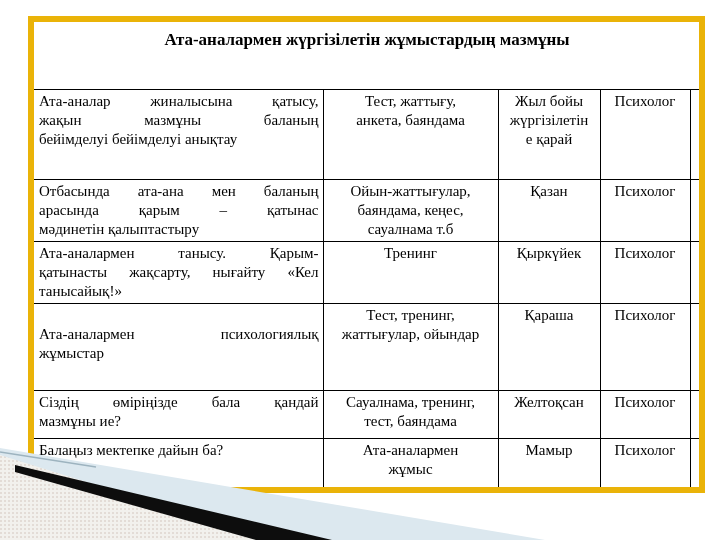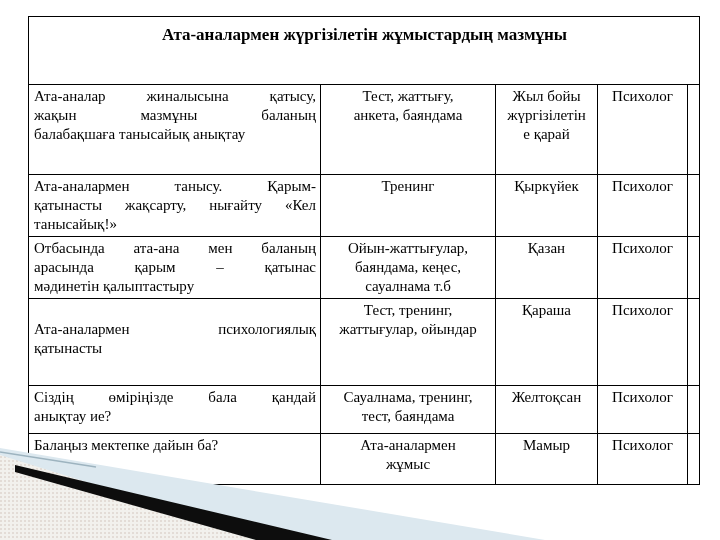--- a/index.html
+++ b/index.html
@@ -12,21 +12,21 @@
     position: relative;
   }
   .slide { position: absolute; inset: 0; }
 
   table.content-table {
     position: absolute;
     left: 28px; top: 16px;
     width: 671px;
     border-collapse: collapse;
     table-layout: fixed;
-    border: 1px solid #eab308;
+    border: 6px solid #eab308;
   }
   td {
     border: 1px solid #000;
     vertical-align: top;
     font-size: 15px;
     line-height: 19px;
     padding: 2px 4px 2px 5px;
     overflow: hidden;
   }
   td.title-cell {
@@ -78,70 +78,70 @@
     <tbody>
       <tr>
         <td class="title-cell" colspan="5">Ата-аналармен жүргізілетін жұмыстардың мазмұны</td>
       </tr>
     </tbody>
     <tbody id="table-body">
         <tr>
           <td>
             <div class="line stretch">Ата-аналар жиналысына қатысу,</div>
             <div class="line stretch">жақын мазмұны баланың</div>
-            <div class="line">балабақшаға танысайық анықтау</div>
+            <div class="line">бейімделуі бейімделуі анықтау</div>
           </td>
           <td class="c-center">Тест, жаттығу,
 анкета, баяндама</td>
           <td class="c-center">Жыл бойы
 жүргізілетін
 е қарай</td>
-          <td class="c-center">Психолог</td>
-          <td class="c-spacer"></td>
-        </tr>
-        <tr>
-          <td>
-            <div class="line stretch">Ата-аналармен танысу. Қарым-</div>
-            <div class="line stretch">қатынасты жақсарту, нығайту «Кел</div>
-            <div class="line">танысайық!»</div>
-          </td>
-          <td class="c-center">Тренинг</td>
-          <td class="c-center">Қыркүйек</td>
           <td class="c-center">Психолог</td>
           <td class="c-spacer"></td>
         </tr>
         <tr>
           <td>
             <div class="line stretch">Отбасында ата-ана мен баланың</div>
             <div class="line stretch">арасында қарым – қатынас</div>
             <div class="line">мәдинетін қалыптастыру</div>
           </td>
           <td class="c-center">Ойын-жаттығулар,
 баяндама, кеңес,
 сауалнама т.б</td>
           <td class="c-center">Қазан</td>
           <td class="c-center">Психолог</td>
           <td class="c-spacer"></td>
         </tr>
         <tr>
           <td>
+            <div class="line stretch">Ата-аналармен танысу. Қарым-</div>
+            <div class="line stretch">қатынасты жақсарту, нығайту «Кел</div>
+            <div class="line">танысайық!»</div>
+          </td>
+          <td class="c-center">Тренинг</td>
+          <td class="c-center">Қыркүйек</td>
+          <td class="c-center">Психолог</td>
+          <td class="c-spacer"></td>
+        </tr>
+        <tr>
+          <td>
             <div class="line">&nbsp;</div>
             <div class="line stretch">Ата-аналармен психологиялық</div>
-            <div class="line">қатынасты</div>
+            <div class="line">жұмыстар</div>
           </td>
           <td class="c-center">Тест, тренинг,
 жаттығулар, ойындар</td>
           <td class="c-center">Қараша</td>
           <td class="c-center">Психолог</td>
           <td class="c-spacer"></td>
         </tr>
         <tr>
           <td>
             <div class="line stretch">Сіздің өміріңізде бала қандай</div>
-            <div class="line">анықтау ие?</div>
+            <div class="line">мазмұны ие?</div>
           </td>
           <td class="c-center">Сауалнама, тренинг,
 тест, баяндама</td>
           <td class="c-center">Желтоқсан</td>
           <td class="c-center">Психолог</td>
           <td class="c-spacer"></td>
         </tr>
         <tr>
           <td>
             <div class="line">Балаңыз мектепке дайын ба?</div>

